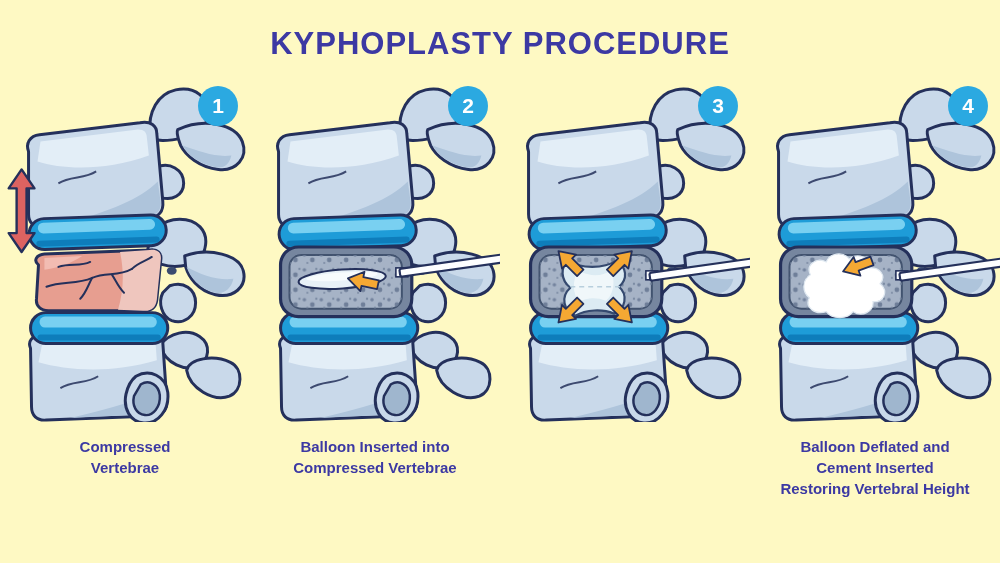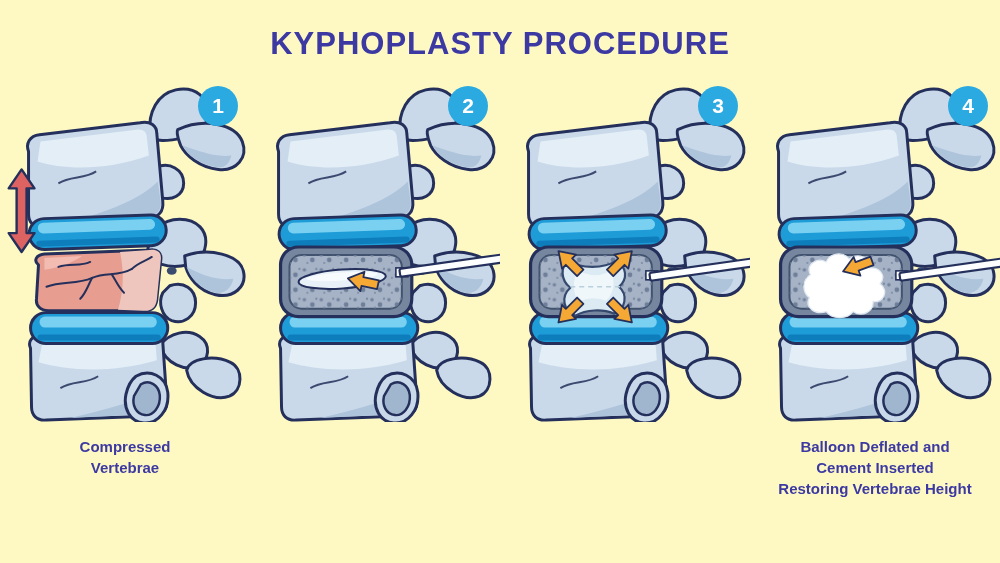--- a/index.html
+++ b/index.html
@@ -165,20 +165,22 @@
         <use href="#disc" transform="translate(30,242)"></use>
         <use href="#cavity"></use>
         <g transform="rotate(-4 95 208)">
           <ellipse cx="92" cy="208" rx="44" ry="9.5" fill="#E8F1F7" stroke="#24305B" stroke-width="2"></ellipse>
           <ellipse cx="92" cy="205.5" rx="36" ry="4" fill="#F7FBFD"></ellipse>
         </g>
         <use href="#oarrow" transform="translate(128,214) rotate(192)"></use>
         <rect x="146" y="197" width="12" height="9" fill="#FBFDFE" stroke="#24305B" stroke-width="1.6"></rect>
         <use href="#needle" transform="translate(150,202) rotate(-8)"></use>
       </svg>
+      <figcaption class="caption">Balloon Inserted into
+Compressed Vertebrae</figcaption>
     </figure>
 
     <figure class="panel">
       <div class="badge">
           <span>3</span>
         </div>
       <svg class="spine" viewBox="0 0 250 352">
         <use href="#v-top"></use>
         <use href="#v-bottom"></use>
         <use href="#m-post"></use>
@@ -217,17 +219,17 @@
           <circle cx="63" cy="228" r="3" fill="#FFFFFF"></circle>
           <circle cx="121" cy="222" r="2.5" fill="#FFFFFF"></circle>
           <circle cx="86" cy="240" r="2.5" fill="#FFFFFF"></circle>
         </g>
         <use href="#oarrow" transform="translate(122,190) rotate(160)"></use>
         <rect x="146" y="200" width="12" height="9" fill="#FBFDFE" stroke="#24305B" stroke-width="1.6"></rect>
         <use href="#needle" transform="translate(150,206) rotate(-8)"></use>
       </svg>
       <figcaption class="caption">Balloon Deflated and
 Cement Inserted
-Restoring Vertebrae Height</figcaption>
+Restoring Vertebral Height</figcaption>
     </figure>
 
   </div>
 </div>
 
 </body></html>

